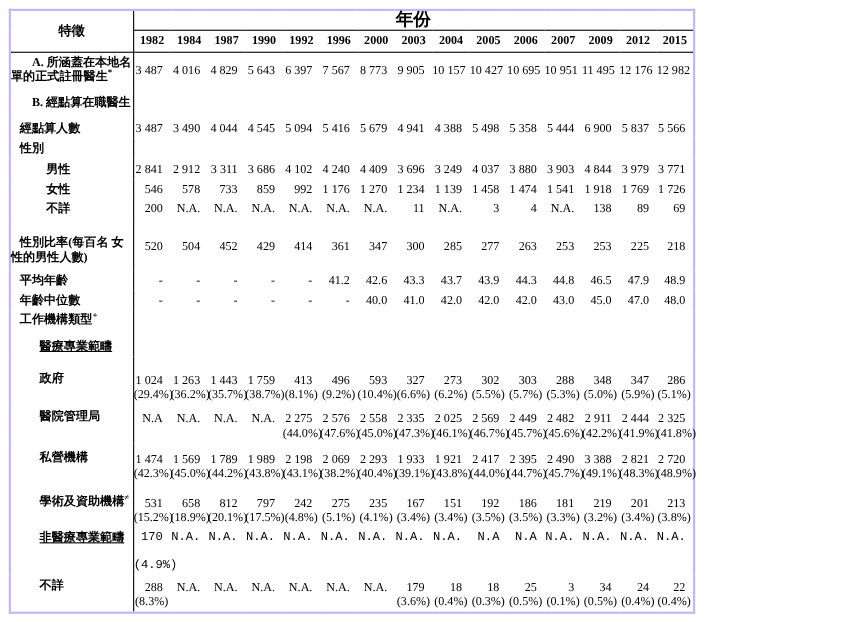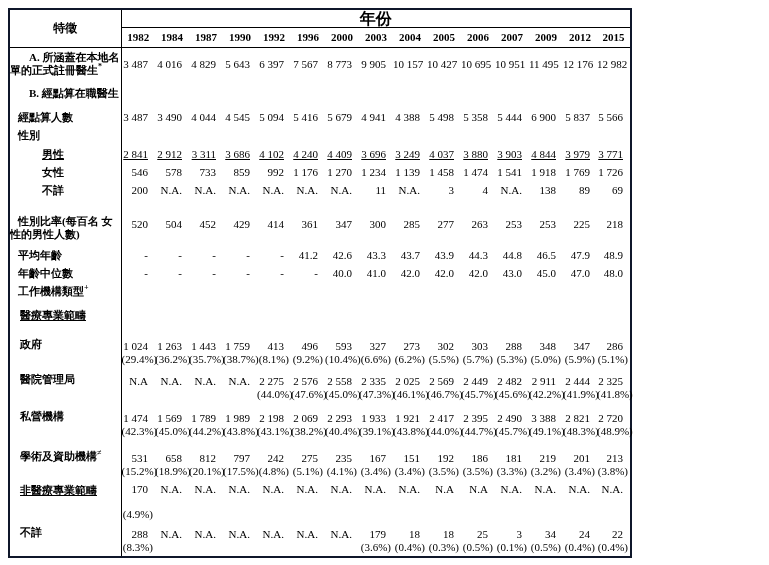--- a/index.html
+++ b/index.html
@@ -4,21 +4,21 @@
 <style>
   html,body{margin:0;padding:0;}
   body{
     width:769px;height:565px;background:#ffffff;color:#000;
     font-family:"Liberation Serif","DejaVu Serif",serif;
   }
   .page{position:relative;width:769px;height:565px;overflow:hidden;background:#fff;}
   table.stat{
     position:absolute;left:8px;top:8px;width:624px;
     border-collapse:collapse;table-layout:fixed;
-    border:2px solid #0f172a;
+    border:2px solid #c4b5fd;
   }
   col.c-label{width:112px;}
   th,td{margin:0;padding:0;font-size:11px;line-height:13px;vertical-align:bottom;}
   th.feature-h{
     border-right:1px solid #000;border-bottom:1px solid #000;
     text-align:center;vertical-align:middle;font-weight:bold;font-size:12px;
   }
   th.year-h{
     border-bottom:1px solid #000;text-align:center;vertical-align:middle;
     font-weight:bold;font-size:16px;height:17px;
@@ -32,21 +32,21 @@
     vertical-align:bottom;padding-bottom:2px;
   }
   tbody td.val{text-align:right;vertical-align:bottom;padding-bottom:2px;}
   .v{padding-right:7px;white-space:nowrap;}
   .p{padding-right:2px;height:13px;white-space:nowrap;}
   .u{text-decoration:underline;}
   sup{font-size:8px;line-height:0;}
   
   .ind0{padding-left:19px;text-indent:-13px;}
   .ind1{padding-left:8px;}
-  .ind2{padding-left:10px;}
+  .ind2{padding-left:26px;}
   .ind3{padding-left:32px;}
   
   tr.rA td.lbl{vertical-align:top;padding-top:3px;}
   tr.rA td.val{vertical-align:middle;padding-bottom:0;}
   tr.rRatio td.lbl{vertical-align:bottom;padding-bottom:5px;}
   tr.rRatio td.val{vertical-align:top;padding-top:19px;}
   tr.rPct td.lbl{padding-bottom:17px;}
   tr.rPctWide td.lbl{padding-bottom:26px;}
   tr.rPctWide .p{margin-top:12px;}
 </style>
@@ -222,21 +222,21 @@
           <td class="val"></td>
           <td class="val"></td>
           <td class="val"></td>
           <td class="val"></td>
           <td class="val"></td>
           <td class="val"></td>
           <td class="val"></td>
           <td class="val"></td>
           <td class="val"></td>
         </tr>
-        <tr style="height: 19px; text-decoration: underline;">
+        <tr style="height: 19px;">
           <td class="lbl"><span class="ind3">男性</span></td>
           <td class="val">
             <div class="v">2 841</div>
           </td>
           <td class="val">
             <div class="v">2 912</div>
           </td>
           <td class="val">
             <div class="v">3 311</div>
           </td>
@@ -798,21 +798,21 @@
           </td>
           <td class="val">
             <div class="v">201</div>
             <div class="p">(3.4%)</div>
           </td>
           <td class="val">
             <div class="v">213</div>
             <div class="p">(3.8%)</div>
           </td>
         </tr>
-        <tr class="rPct rPctWide" style="height: 43px;">
+        <tr class="rPct rPctWide" style="height: 43px; font-family: Liberation Mono, monospace;">
           <td class="lbl"><span class="ind2 u">非醫療專業範疇</span></td>
           <td class="val">
             <div class="v">170</div>
             <div class="p">(4.9%)</div>
           </td>
           <td class="val">
             <div class="v">N.A.</div>
             <div class="p"></div>
           </td>
           <td class="val">

